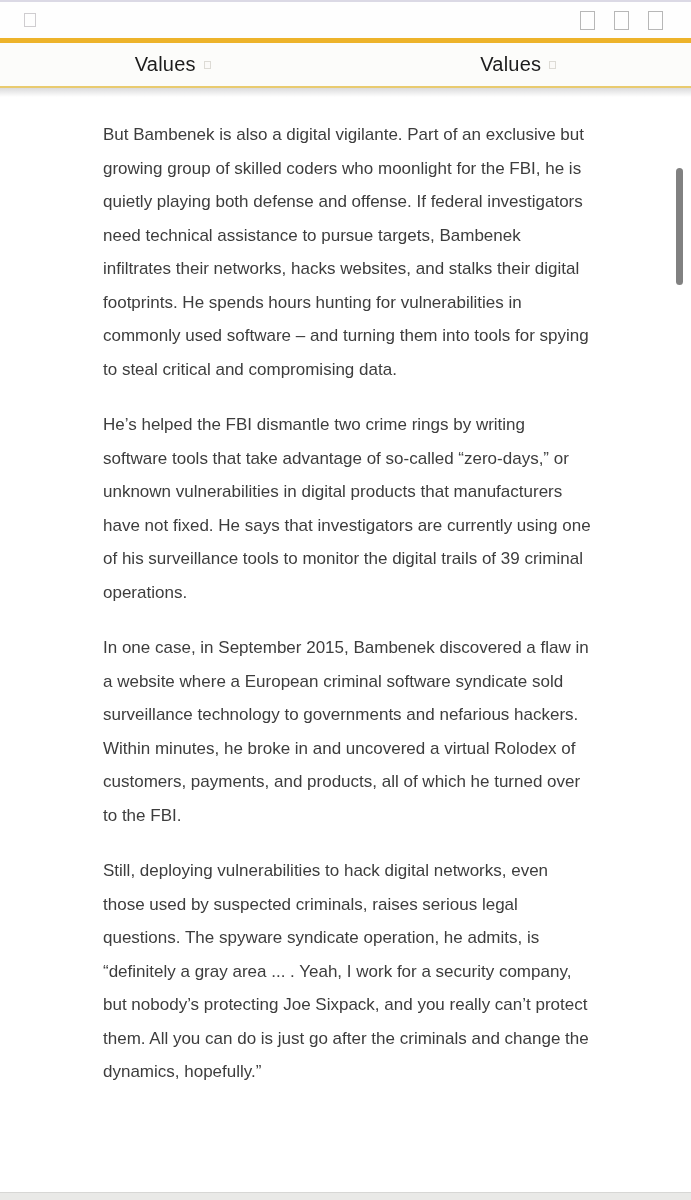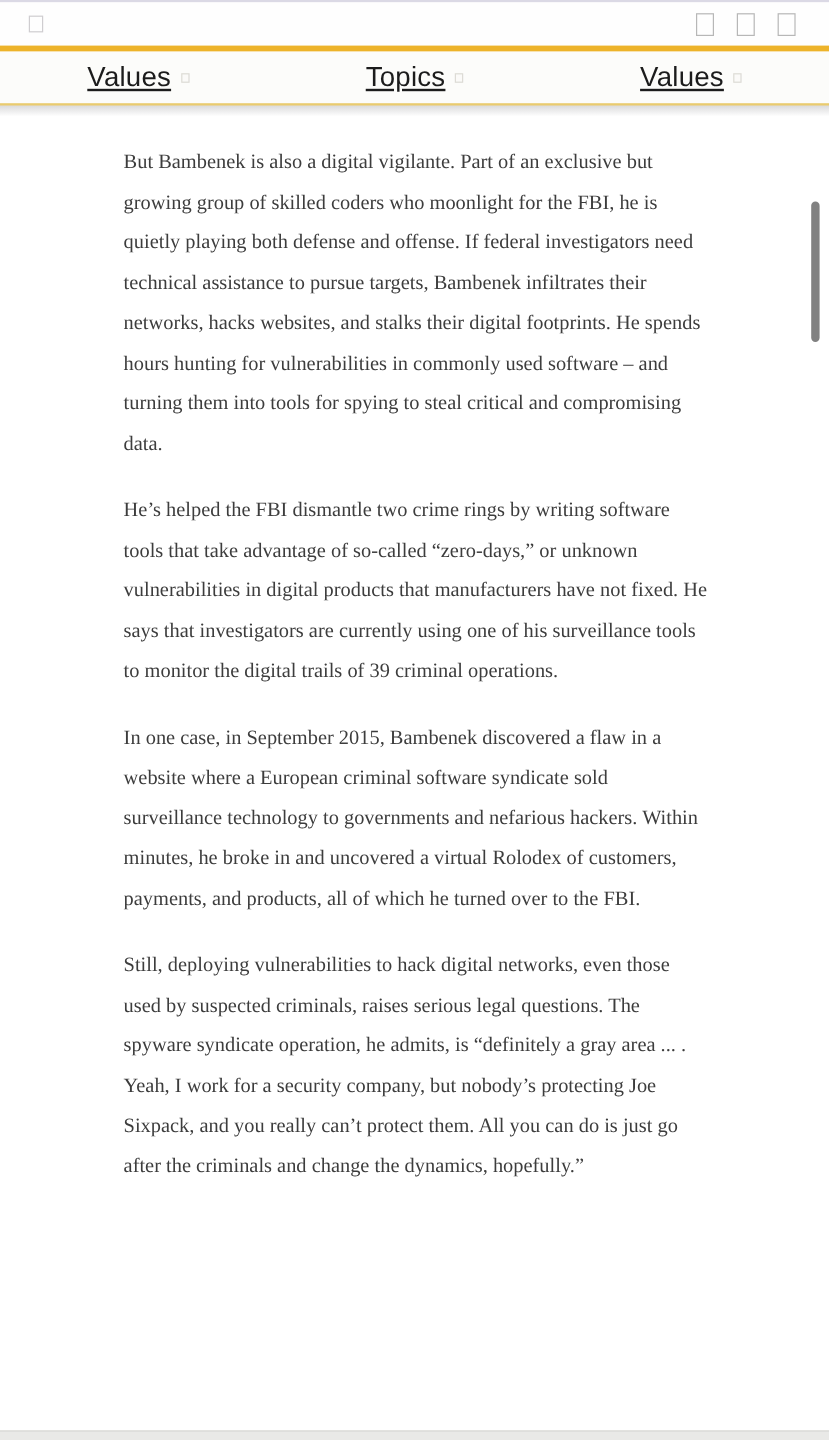--- a/index.html
+++ b/index.html
@@ -24,38 +24,38 @@
 
   
   .nav {
     height: 43px; background: #fcfcfa;
     display: flex; align-items: center;
   }
   .nav-item {
     flex: 1; display: flex; align-items: center; justify-content: center;
     gap: 8px; cursor: pointer;
   }
-  .nav-label { font-size: 23px; color: #1c1c1c; letter-spacing: 0.2px; text-decoration: underline; }
+  .nav-label { font-size: 20px; color: #1c1c1c; letter-spacing: 0.2px; }
   .nav-caret {
     width: 7px; height: 8px; border: 1px solid #dddbd5; background: #fbfaf8;
     margin-top: 1px;
   }
   .nav-bottom-hairline { height: 2px; background: #e9cb6f; }
   .nav-shadow {
     height: 9px;
     background: linear-gradient(to bottom, rgba(90,90,95,0.22), rgba(255,255,255,0));
   }
 
   
   .article {
     padding: 21px 0 0 103px; width: 592px;
   }
   .article p {
     width: 489px;
-    font-family: Liberation Serif, serif;
+    font-family: Liberation Sans, sans-serif;
     font-size: 17px; line-height: 33.5px; color: #3d3d3d;
     margin-bottom: 22px;
     text-align: left;
   }
 
   
   .scrollbar-track {
     position: absolute; top: 97px; right: 8px; width: 7px; height: 1095px;
   }
   .scrollbar-thumb {
@@ -84,24 +84,20 @@
 </div>
 
 <div class="gold-bar"></div>
 
 <div class="nav">
   <div class="nav-item">
     <span class="nav-label">Values</span>
     <span class="nav-caret"></span>
   </div>
   <div class="nav-item">
-    <span class="nav-label">Topics</span>
-    <span class="nav-caret"></span>
-  </div>
-  <div class="nav-item">
     <span class="nav-label">Values</span>
     <span class="nav-caret"></span>
   </div>
 </div>
 <div class="nav-bottom-hairline"></div>
 <div class="nav-shadow"></div>
 
 <div class="article">
   <p>But Bambenek is also a digital vigilante. Part of an exclusive but growing group of skilled coders who moonlight for the FBI, he is quietly playing both defense and offense. If federal investigators need technical assistance to pursue targets, Bambenek infiltrates their networks, hacks websites, and stalks their digital footprints. He spends hours hunting for vulnerabilities in commonly used software – and turning them into tools for spying to steal critical and compromising data.</p>
   <p>He’s helped the FBI dismantle two crime rings by writing software tools that take advantage of so-called “zero-days,” or unknown vulnerabilities in digital products that manufacturers have not fixed. He says that investigators are currently using one of his surveillance tools to monitor the digital trails of 39 criminal operations.</p>

